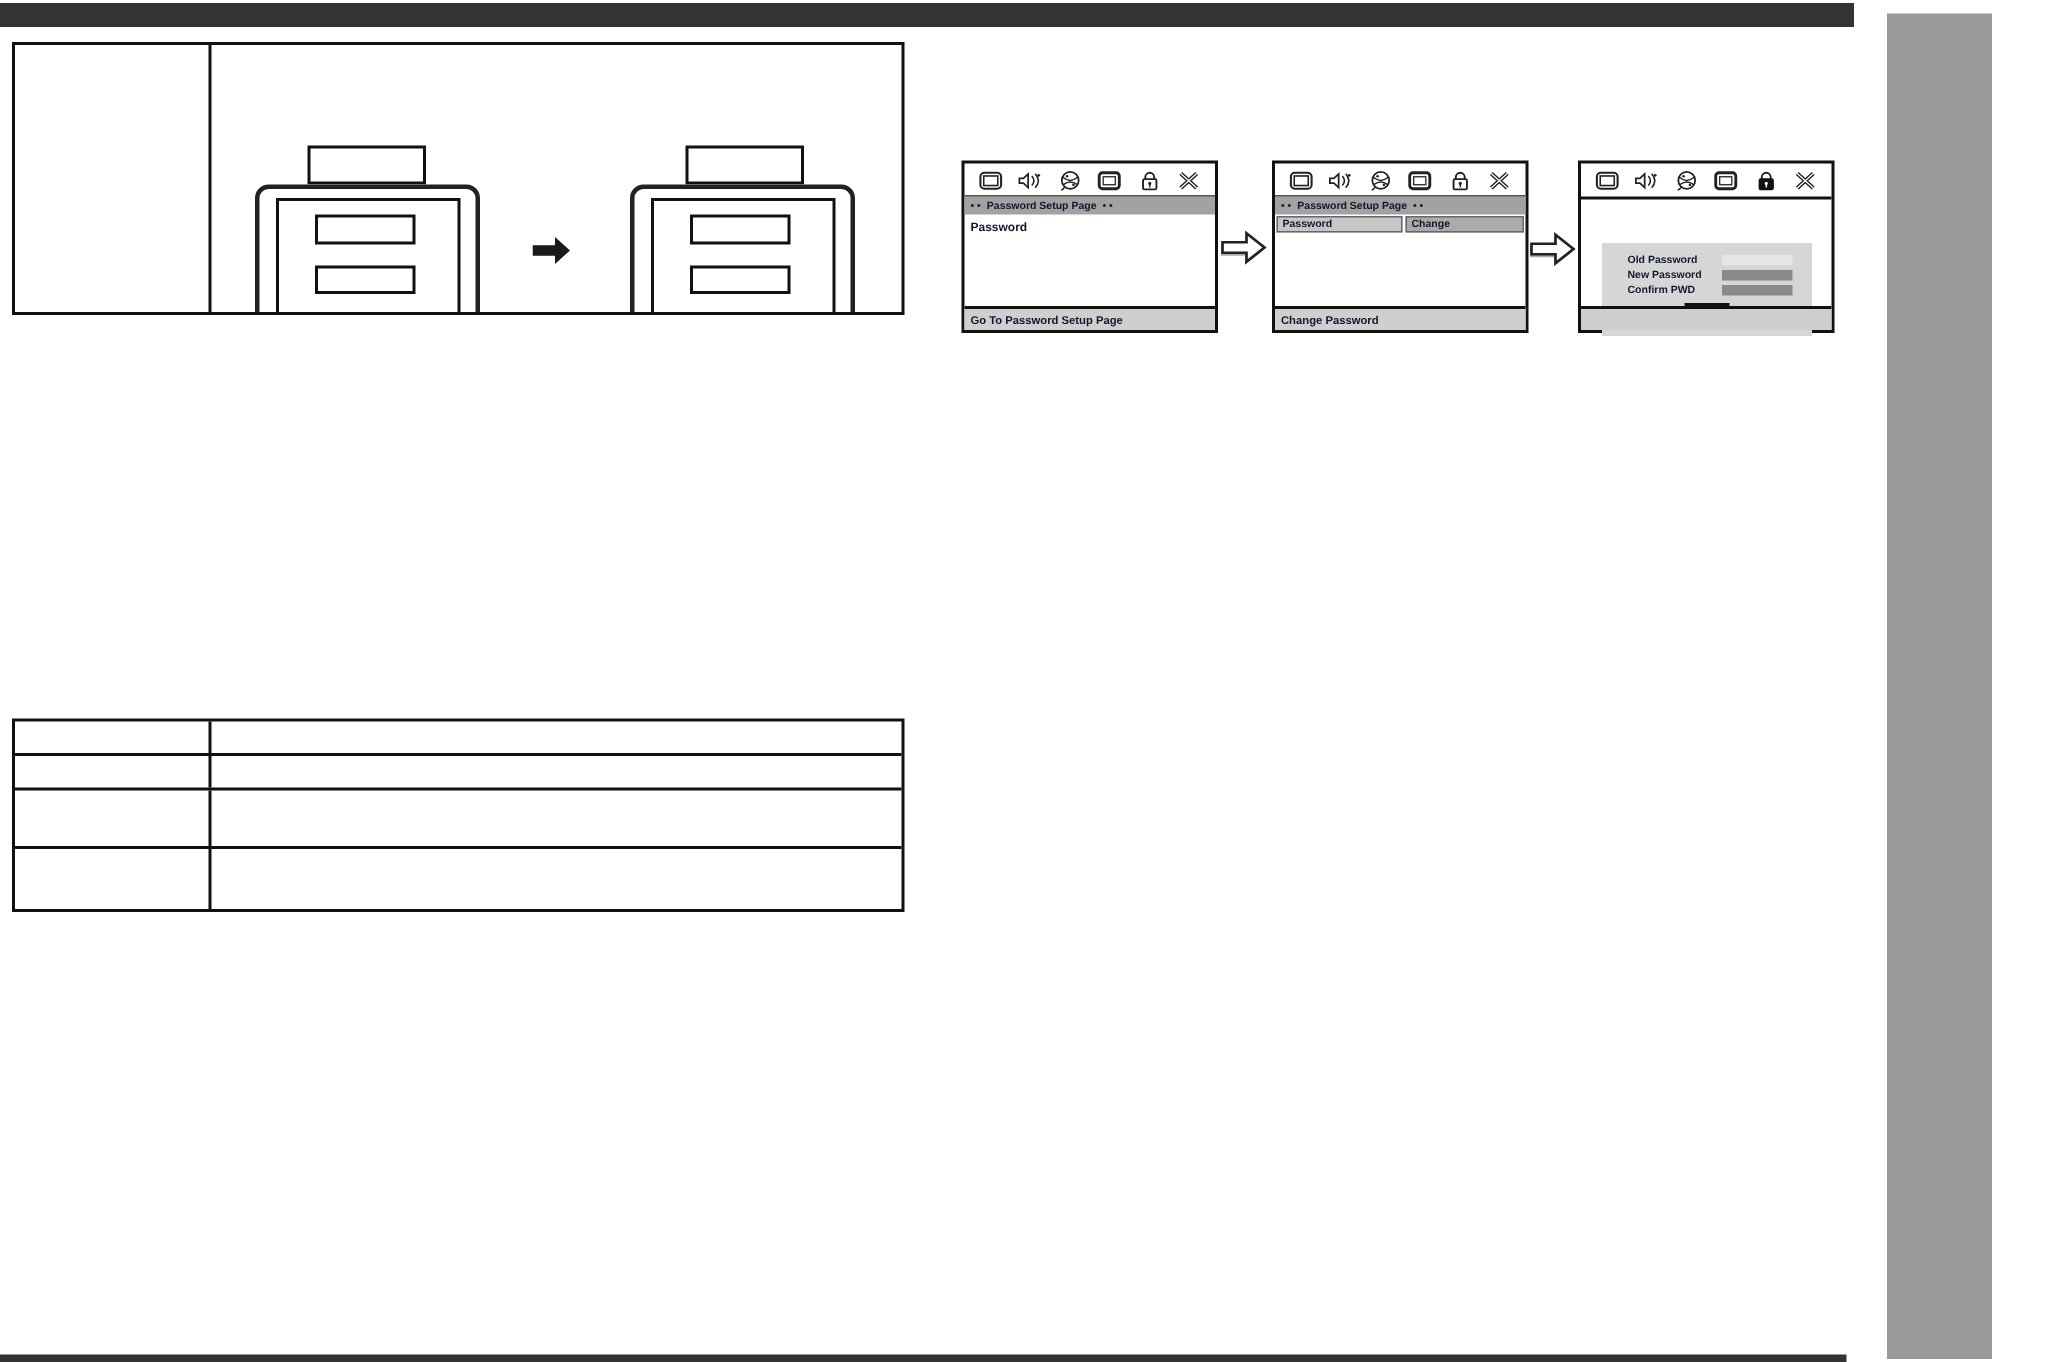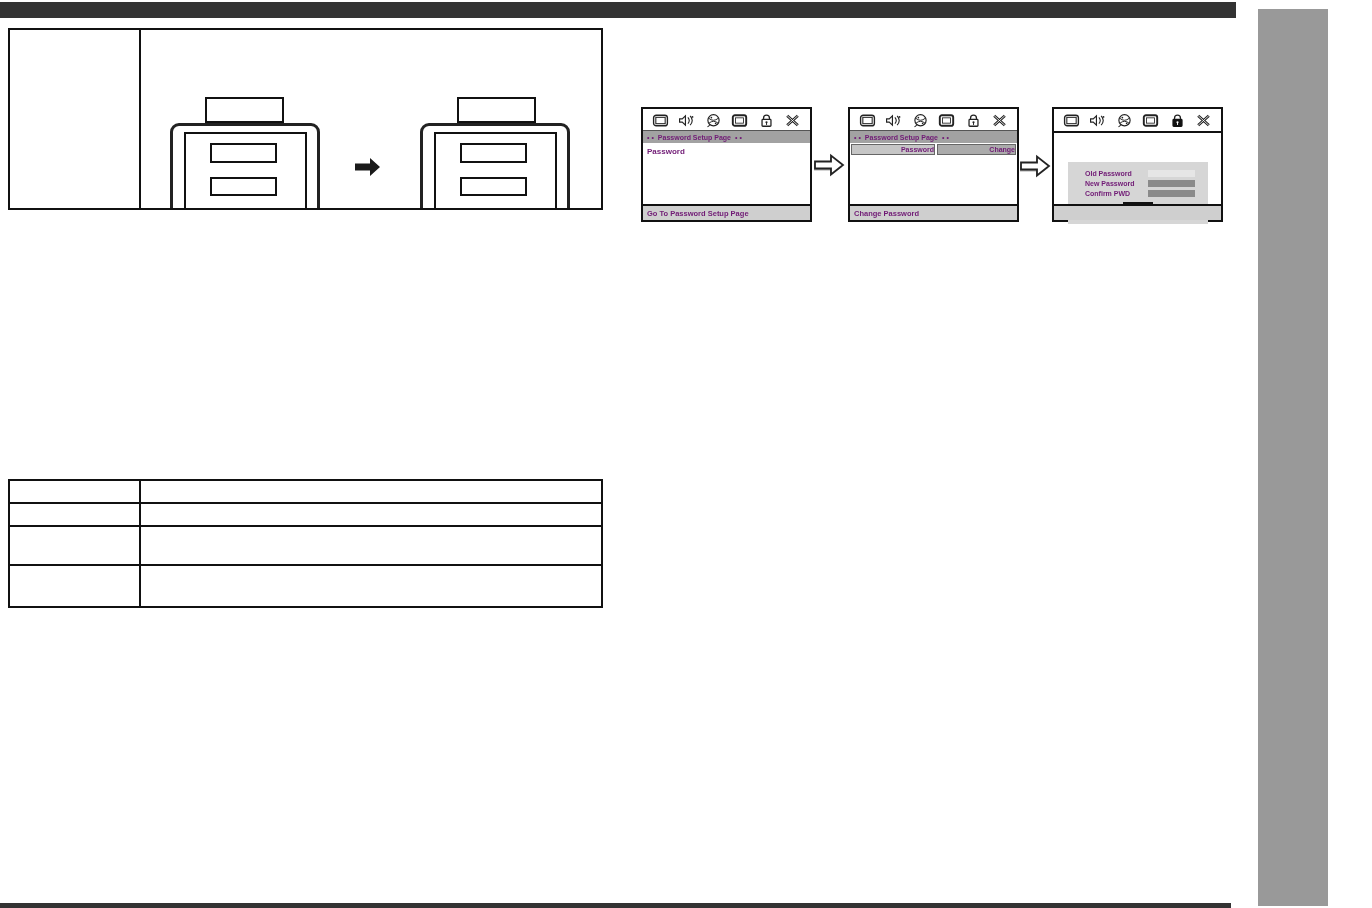--- a/index.html
+++ b/index.html
@@ -1,17 +1,17 @@
 <!DOCTYPE html>
 <html><head>
 <meta charset="utf-8">
 <style>
   html,body{margin:0;padding:0;background:#fff;}
   #page{position:relative;width:1372px;height:908px;background:#fff;
-        font-family:"Liberation Sans",sans-serif;overflow:hidden;color:#701a75;}
+        font-family:"Liberation Sans",sans-serif;overflow:hidden;color:#0f172a;}
 
   
   .top-rule{position:absolute;left:0;top:2px;width:1236px;height:16px;background:#333;}
   .bottom-rule{position:absolute;left:0;top:903px;width:1231px;height:5px;background:#333;}
   .side-tab{position:absolute;left:1258px;top:9px;width:70px;height:897px;background:#999;}
 
   
   .tv-table{position:absolute;left:8px;top:28px;width:591px;height:178px;
             border:2px solid #111;display:flex;box-sizing:content-box;}
   .tv-table-left{width:129px;border-right:2px solid #111;}
@@ -195,21 +195,21 @@
     </div>
     <div class="osd-footer">
       <span>Go To Password Setup Page</span>
     </div>
   </div>
 
   <svg class="flow-arrow" style="left:813px;top:149px;" width="34" height="32">
       <use href="#sym-block-arrow"></use>
     </svg>
 
-  <div class="osd-screen" style="left:848px;text-align:right;">
+  <div class="osd-screen" style="left:848px;">
     <div class="icon-bar">
       <svg class="icon">
           <use href="#sym-monitor"></use>
         </svg>
       <svg class="icon">
           <use href="#sym-audio"></use>
         </svg>
       <svg class="icon">
           <use href="#sym-globe"></use>
         </svg>

